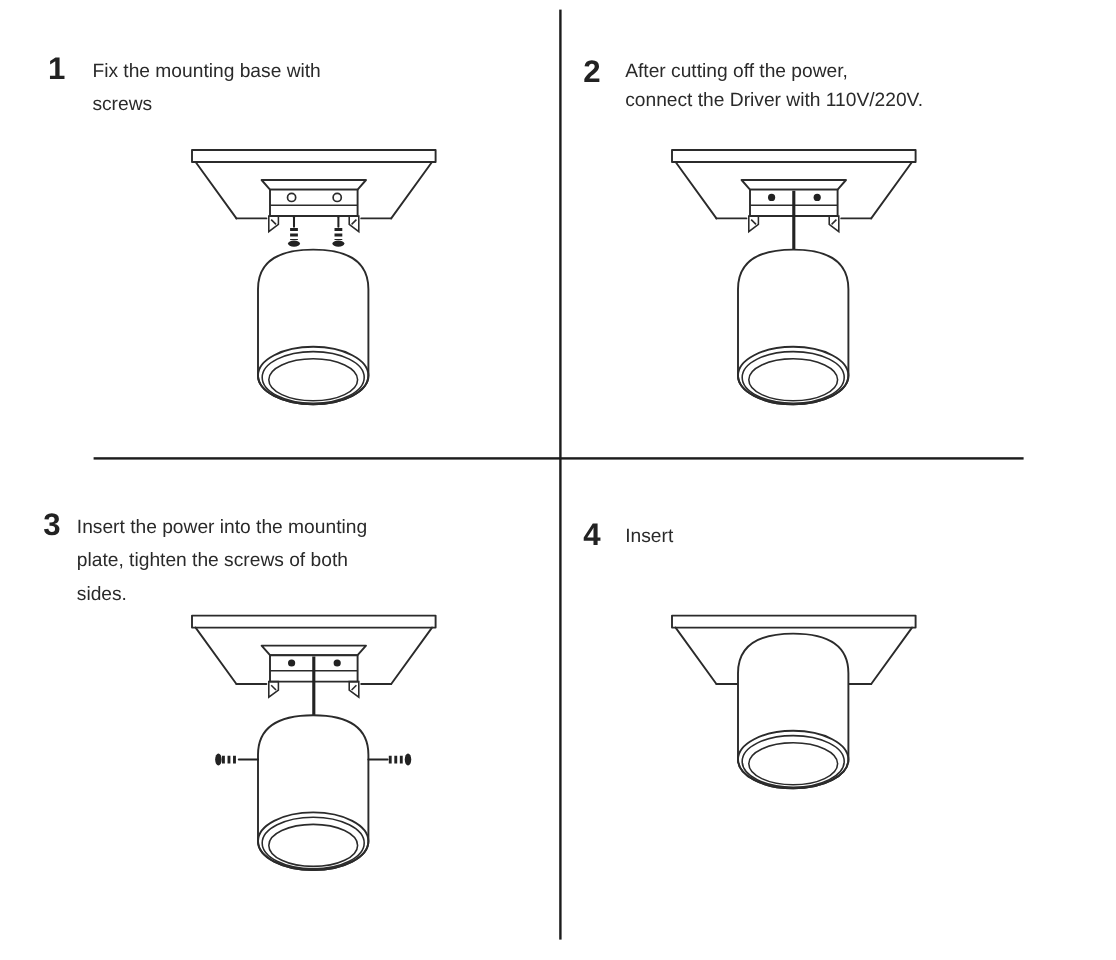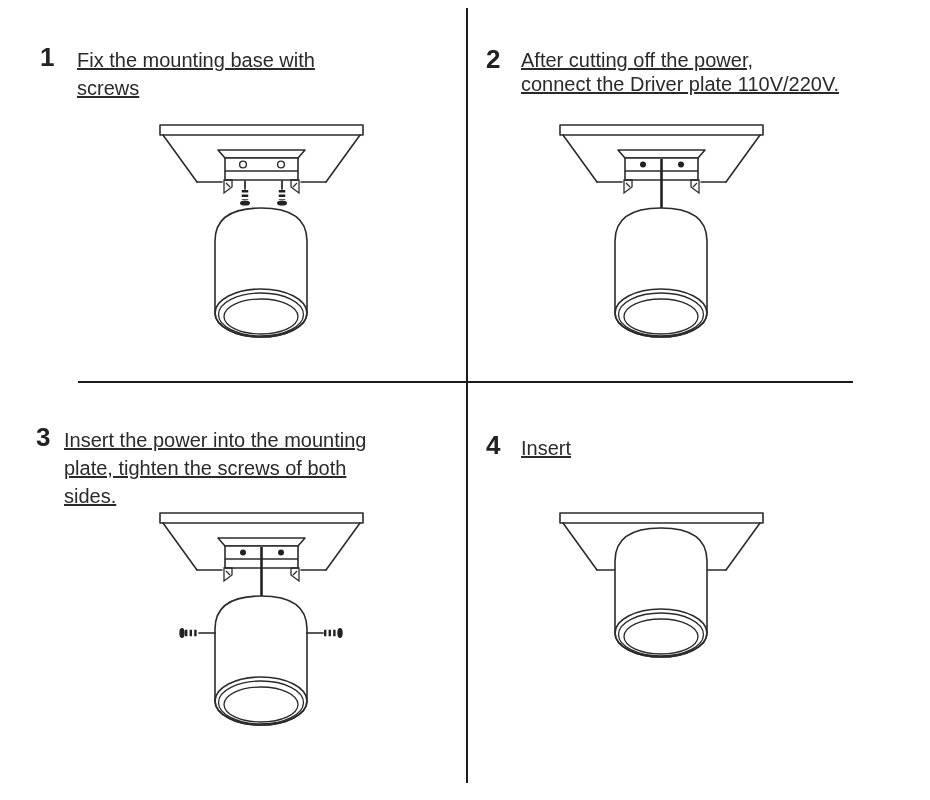--- a/index.html
+++ b/index.html
@@ -18,23 +18,22 @@
   .divider-h{
     position:absolute;left:78px;top:381px;width:775px;height:2px;
     background:#1c1c1c;
   }
   .step-num{
     position:absolute;
     font-size:26px;font-weight:bold;color:#222222;line-height:1;
   }
   .step-text{
     position:absolute;
-    font-size:20px;line-height:28px;color:#2a2a2a;
+    font-size:16px;line-height:28px;color:#2a2a2a;
     white-space:pre-line;
-    text-decoration:underline;
   }
   .step-text.tight{line-height:24px;}
   .diagram{position:absolute;}
   svg{display:block;}
   .ln{fill:none;stroke:#2b2b2b;stroke-width:1.6;stroke-linecap:round;stroke-linejoin:round;}
   .ln-thin{fill:none;stroke:#2b2b2b;stroke-width:1.3;}
   .face{fill:#ffffff;stroke:#2b2b2b;stroke-width:1.6;stroke-linejoin:round;}
   .hole{fill:#ffffff;stroke:#2b2b2b;stroke-width:1.4;}
   .dot{fill:#222222;stroke:none;}
   .wire{fill:none;stroke:#222222;stroke-width:2.6;}
@@ -88,21 +87,21 @@
         <line class="tip" x1="171" y1="64" x2="171" y2="72"></line>
         <line class="thread" x1="171" y1="73" x2="171" y2="83"></line>
         <ellipse class="head" cx="171" cy="86" rx="5" ry="2.6"></ellipse>
       </g>
     </svg>
   </section>
 
   <section>
     <span class="step-num" style="left:486px;top:46px;">2</span>
     <span class="step-text tight" style="left:521px;top:48px;width:350px;">After cutting off the power,
-connect the Driver plate 110V/220V.</span>
+connect the Driver with 110V/220V.</span>
 
     <svg class="diagram" style="left:511px;top:117px;" width="300" height="240" viewBox="0 0 300 240">
       <g>
         <rect class="face" x="49" y="8" width="203" height="10"></rect>
         <path class="ln" d="M52,18 L86,65"></path>
         <path class="ln" d="M249,18 L215,65"></path>
         <path class="ln" d="M86,65 L111,65 M190,65 L215,65"></path>
       </g>
       <g>
         <polygon class="face" points="107,33 194,33 187,41 114,41"></polygon>

